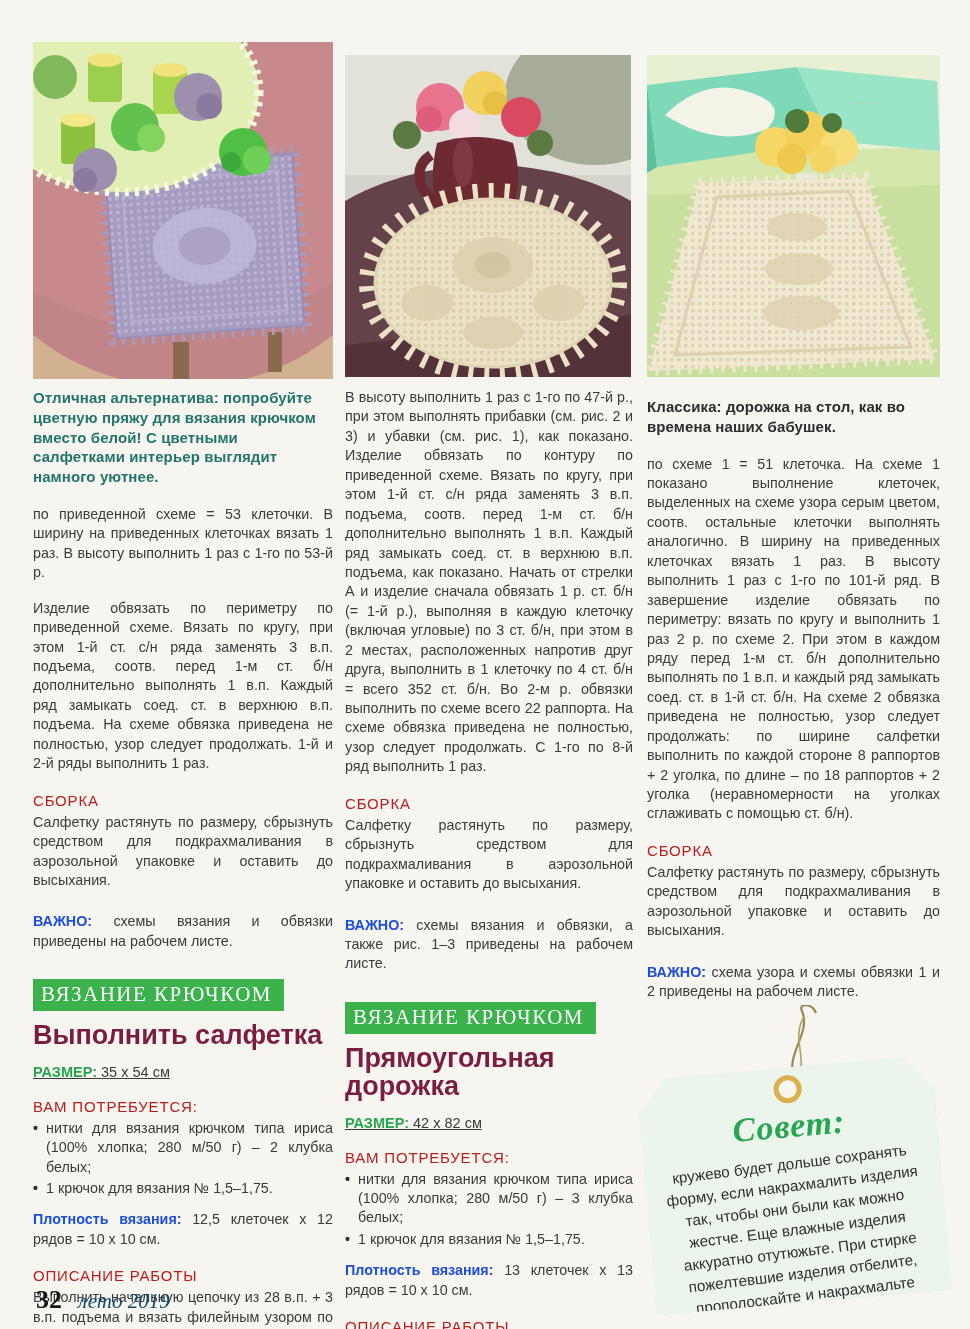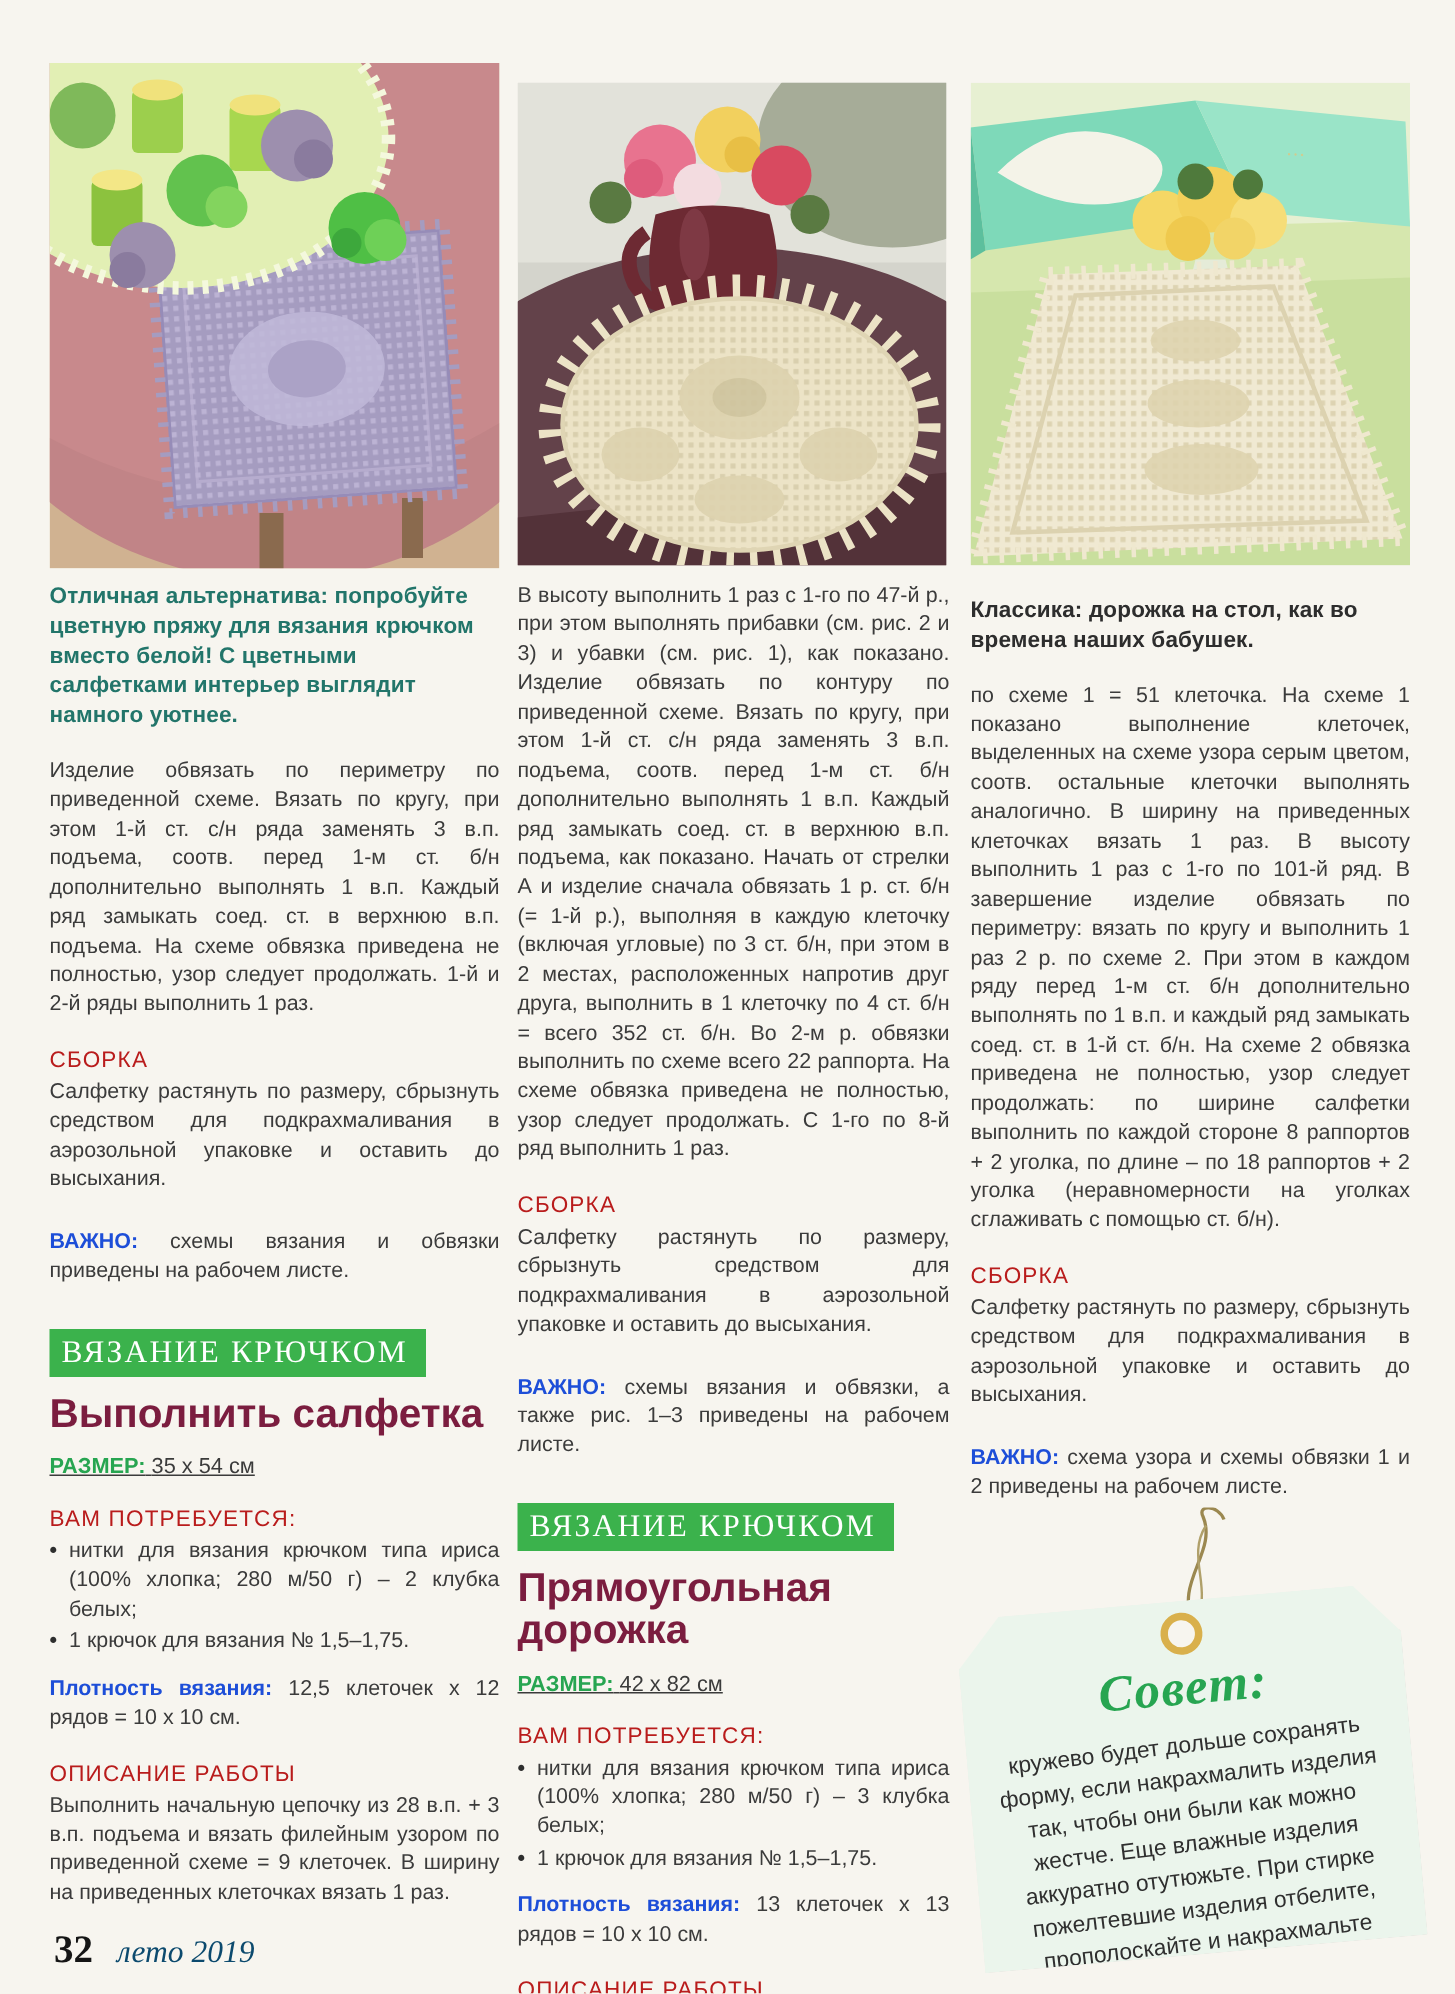--- a/index.html
+++ b/index.html
@@ -218,20 +218,21 @@
           <ellipse cx="150" cy="172" rx="30" ry="14" fill="#ded3ae"></ellipse>
           <ellipse cx="152" cy="214" rx="34" ry="16" fill="#ded3ae"></ellipse>
           <ellipse cx="154" cy="258" rx="38" ry="17" fill="#ded3ae"></ellipse>
         </g>
       </g>
     </svg>
   </div>
 
   <div class="col col-left">
     <p class="intro-bold" style="color:#22756a">Отличная альтернатива: попробуйте цветную пряжу для вязания крючком вместо белой! С цветными салфетками интерьер выглядит намного уютнее.</p>
+    <p class="body">по приведенной схеме = 53 клеточки. В ширину на приведенных клеточках вязать 1 раз. В высоту выполнить 1 раз с 1-го по 53-й р.</p>
     <p class="body gap-top">Изделие обвязать по периметру по приведенной схеме. Вязать по кругу, при этом 1-й ст. с/н ряда заменять 3 в.п. подъема, соотв. перед 1-м ст. б/н дополнительно выполнять 1 в.п. Каждый ряд замыкать соед. ст. в верхнюю в.п. подъема. На схеме обвязка приведена не полностью, узор следует продолжать. 1-й и 2-й ряды выполнить 1 раз.</p>
     <h3 class="green-head">СБОРКА</h3>
     <p class="body">Салфетку растянуть по размеру, сбрызнуть средством для подкрахмаливания в аэрозольной упаковке и оставить до высыхания.</p>
     <p class="body important"><span class="bold">ВАЖНО:</span> <span>схемы вязания и обвязки приведены на рабочем листе.</span></p>
     <div class="banner">ВЯЗАНИЕ КРЮЧКОМ</div>
     <h2 class="title">Выполнить салфетка</h2>
     <p class="size"><span class="green bold">РАЗМЕР:</span> <span>35 x 54 см</span></p>
     <h3 class="green-head">ВАМ ПОТРЕБУЕТСЯ:</h3>
     <ul class="need-list">
       <li>нитки для вязания крючком типа ириса (100% хлопка; 280 м/50 г) – 2 клубка белых;</li>

